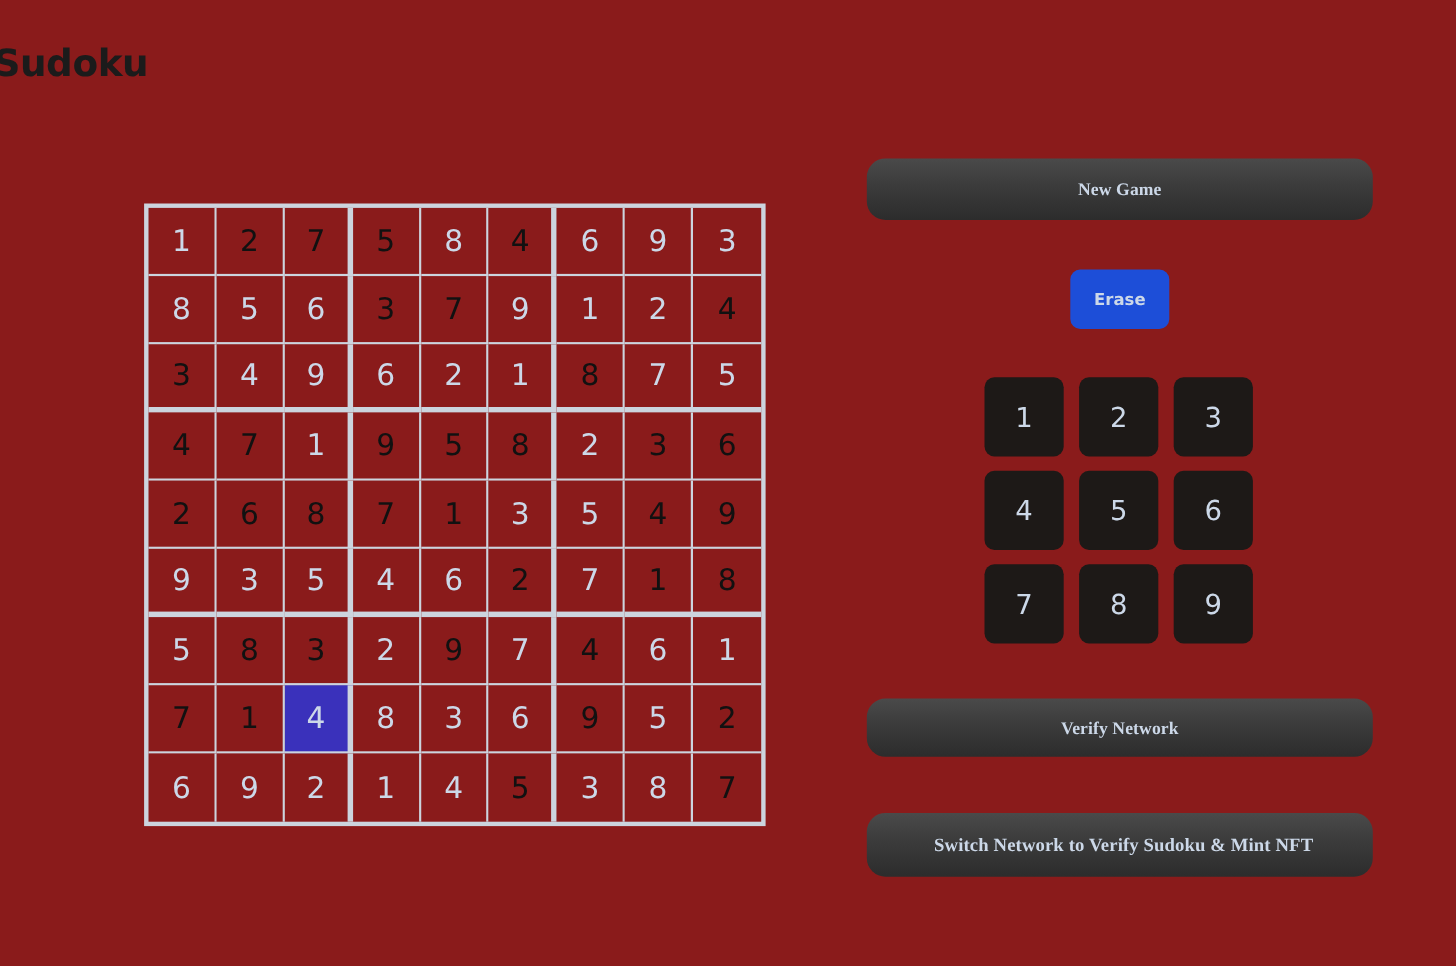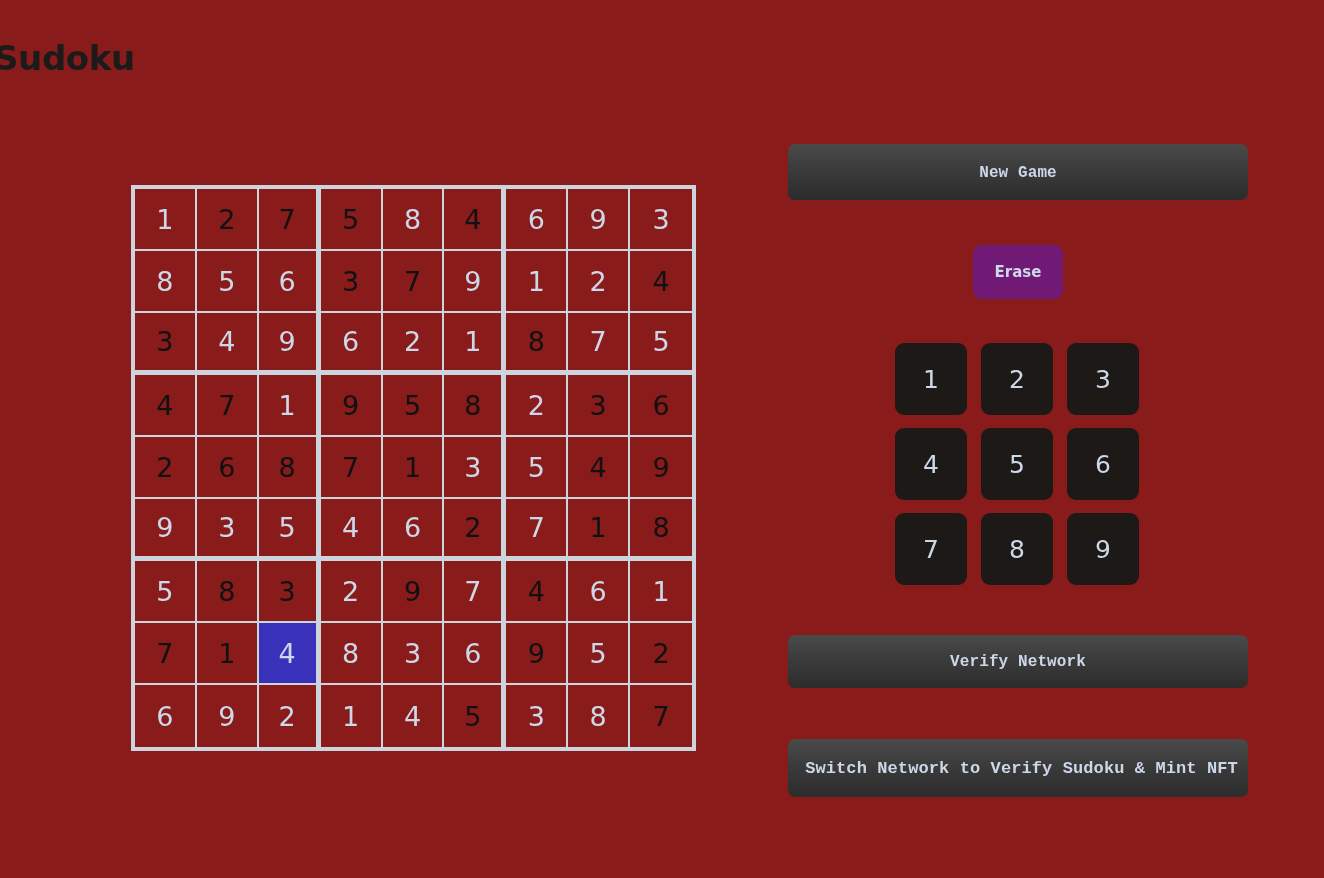--- a/index.html
+++ b/index.html
@@ -72,23 +72,23 @@
     top: 144px;
     width: 460px;
     height: 660px;
   }
 
   .wide-button {
     width: 460px;
     box-sizing: border-box;
     background: linear-gradient(180deg, #4a4a4a 0%, #3c3c3c 42%, #2c2c2c 100%);
     border: none;
-    border-radius: 7px;
+    border-radius: 17px;
     color: #ccd8e8;
-    font-family: Liberation Mono, monospace;
+    font-family: Liberation Serif, serif;
     font-size: 16px;
     font-weight: bold;
     text-align: center;
     cursor: pointer;
     letter-spacing: 0.1px;
   }
 
   #new-game-button {
     position: absolute;
     left: 0;
@@ -96,21 +96,21 @@
     height: 56px;
     line-height: 56px;
   }
 
   #erase-button {
     position: absolute;
     left: 185px;
     top: 101px;
     width: 90px;
     height: 54px;
-    background: #701a75;
+    background: #1d4ed8;
     border: none;
     border-radius: 9px;
     color: #ccd8e8;
     font-family: "DejaVu Sans", sans-serif;
     font-size: 15px;
     font-weight: bold;
     cursor: pointer;
   }
 
   #number-pad {

